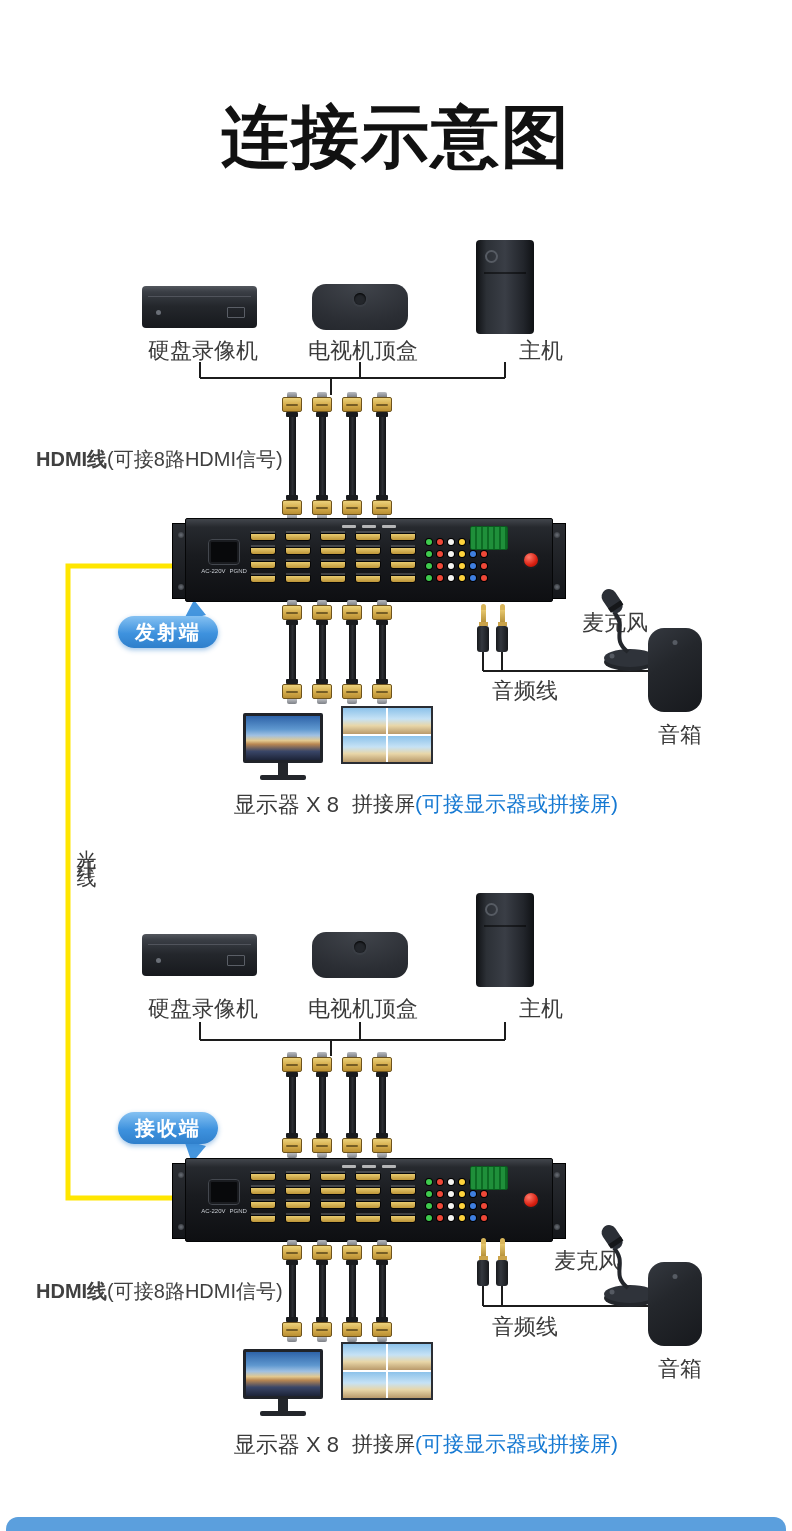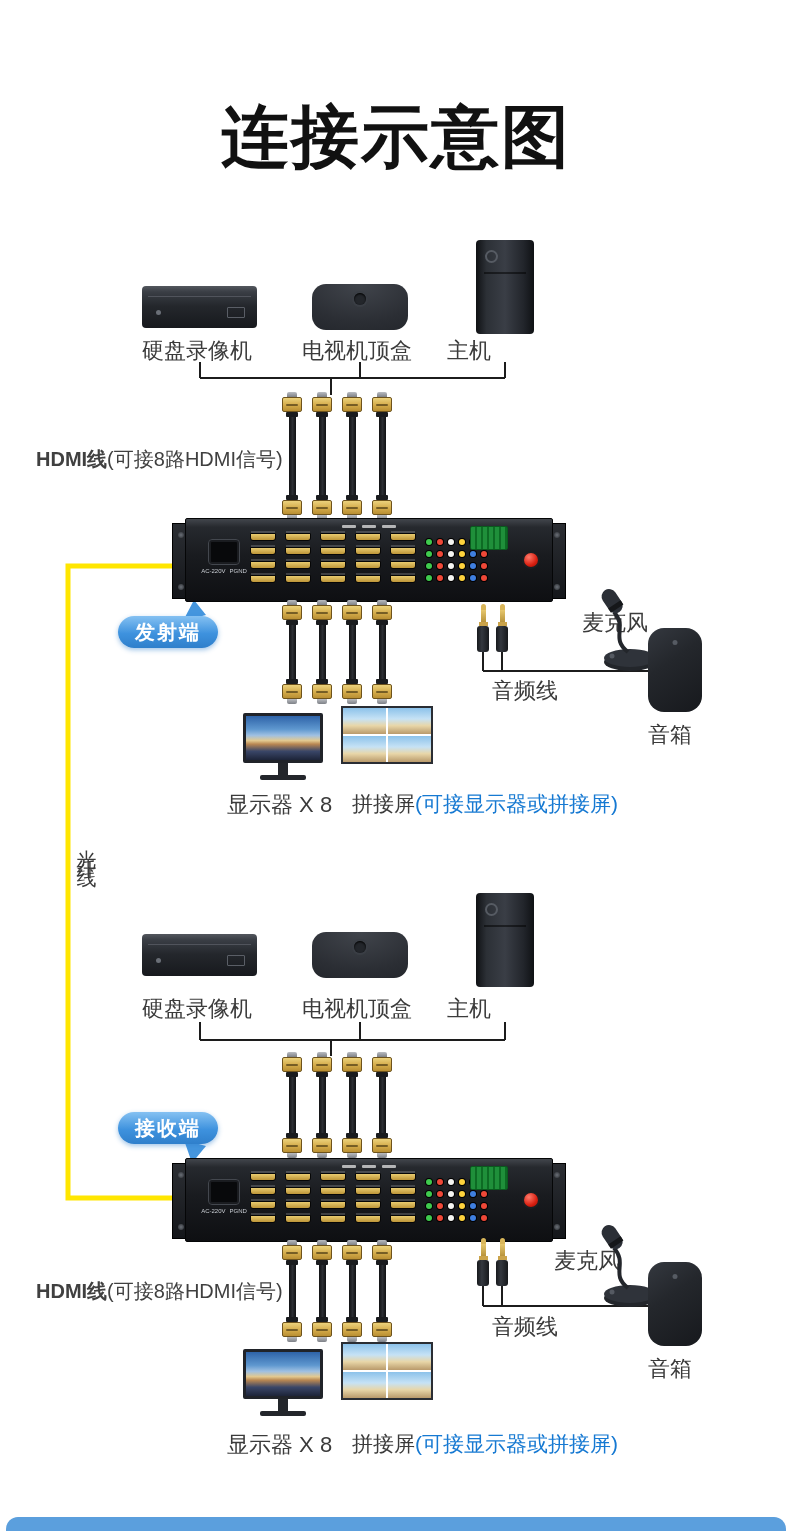--- a/index.html
+++ b/index.html
@@ -4,21 +4,21 @@
 <style>
   html,body{margin:0;padding:0;background:#fff;}
   .page{position:relative;width:792px;height:1531px;margin:0 auto;background:#fff;overflow:hidden;
         font-family:"Liberation Sans","DejaVu Sans",sans-serif;color:#3b3b3b;}
   .wires{position:absolute;left:0;top:0;}
   .wire{stroke:#1c1c1c;stroke-width:2;fill:none;}
   .fiber{stroke:#ffe600;stroke-width:5;fill:none;}
   .title{position:absolute;top:92px;left:0;right:0;margin:0;text-align:center;
          font-size:68px;font-weight:700;color:#111;letter-spacing:2px;}
   .lbl{position:absolute;font-size:22px;color:#3b3b3b;white-space:nowrap;}
-  .center{text-align:left;}
+  .center{text-align:right;}
   .hdmi-note{position:absolute;font-size:20px;color:#404040;white-space:nowrap;}
   .hdmi-note .b{font-weight:700;}
   .splice-lbl{position:absolute;font-size:21px;color:#3b3b3b;white-space:nowrap;}
   .splice-lbl .blue{color:#1679d2;}
   .fiber-lbl{position:absolute;writing-mode:vertical-lr;font-size:20px;color:#3b3b3b;letter-spacing:9px;}
   
   .dvr{position:absolute;width:115px;height:42px;border-radius:4px;
        background:linear-gradient(180deg,#53575e 0%,#3a3e45 14%,#24272c 48%,#17191d 100%);}
   .dvr .d-line{position:absolute;left:5%;right:5%;top:10px;height:1px;background:#6a6e76;opacity:.55;}
   .dvr .d-usb{position:absolute;right:12px;bottom:10px;width:16px;height:9px;border:1px solid #5a5e66;border-radius:1px;}

